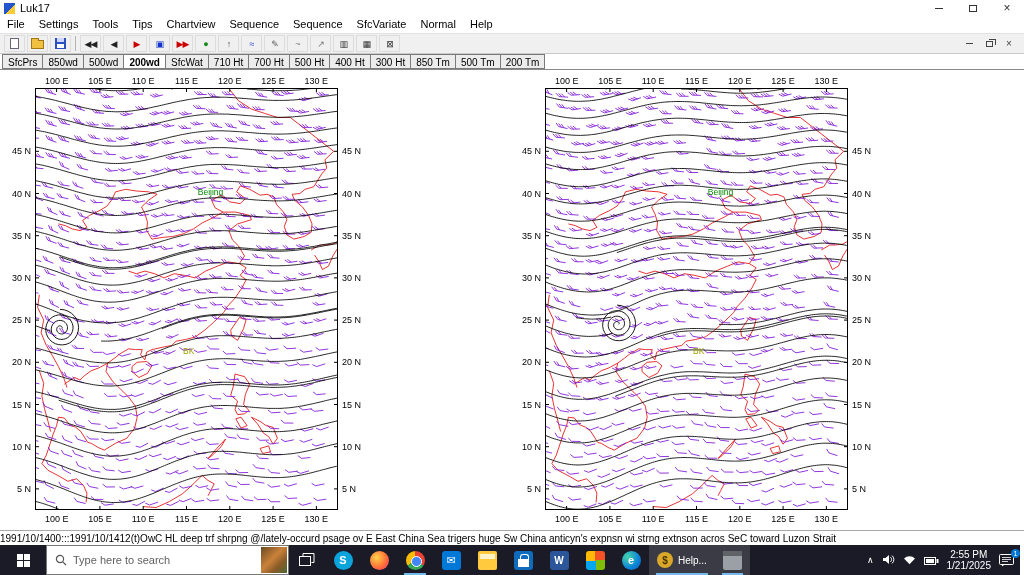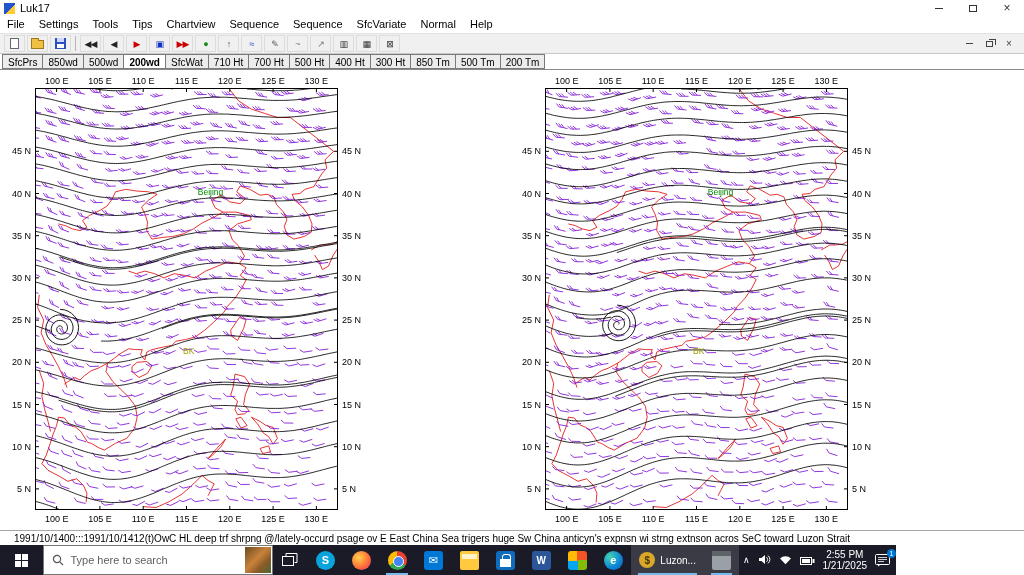--- a/index.html
+++ b/index.html
@@ -42,24 +42,24 @@
 .tabbar{position:absolute;left:0;top:54px;width:1024px;height:16px;background:#fff;display:flex;align-items:flex-end;border-bottom:1px solid #8a8a8a;padding-left:2px}
 .tab{font-size:10px;height:15px;padding:1px 5px 0;border:1px solid #7a7a7a;border-right:none;background:#ececec;display:flex;align-items:center;cursor:default}
 .tab.active{background:#fff;font-weight:bold}
 .tab.last{border-right:1px solid #7a7a7a}
 
 
 .workspace{position:absolute;left:0;top:70px;width:1024px;height:460px;background:#fff}
 .ax{position:absolute;font-size:9px;color:#000;white-space:nowrap}
 
 
-.statusbar{position:absolute;left:0;top:530px;width:1024px;height:15px;background:#fff;border-top:1px solid #a8a8a8;display:flex;align-items:center;padding-left:14px;font-size:10px;white-space:nowrap;overflow:hidden}
-
-
-.taskbar{position:absolute;left:0;top:545px;width:896px;height:30px;background:#1b1b27;display:flex;align-items:stretch;color:#fff}
+.statusbar{position:absolute;left:0;top:530px;width:1024px;height:15px;background:#fff;border-top:1px solid #a8a8a8;display:flex;align-items:center;padding-left:0;font-size:10px;white-space:nowrap;overflow:hidden}
+
+
+.taskbar{position:absolute;left:0;top:545px;width:1020px;height:30px;background:#1b1b27;display:flex;align-items:stretch;color:#fff}
 .start{width:46px;display:flex;align-items:center;justify-content:center}
 .winlogo{width:13px;height:13px;display:grid;grid-template-columns:6px 6px;grid-template-rows:6px 6px;gap:1px}
 .winlogo div{background:#fff}
 .search{width:243px;background:#fff;color:#5f5f5f;display:flex;align-items:center;font-size:11px;gap:6px;padding-left:8px;position:relative;border:1px solid #777}
 .search-img{position:absolute;right:1px;top:1px;width:26px;height:26px;background:linear-gradient(135deg,#6b4a22 0%,#c9823a 45%,#8a5a28 70%,#4a6a35 100%)}
 .tb-ico{width:36px;display:flex;align-items:center;justify-content:center;position:relative}
 .open::after{content:'';position:absolute;bottom:0;left:7px;right:7px;height:2px;background:#76b9ed}
 .window-btn{display:flex;align-items:center;gap:5px;padding:0 8px;background:rgba(255,255,255,.14);font-size:10px;position:relative;max-width:96px;white-space:nowrap;overflow:hidden}
 .ic{width:19px;height:19px;border-radius:3px;display:flex;align-items:center;justify-content:center;font-size:11px;color:#fff;flex:none}
 .ic-skype{background:#0aa4dc;border-radius:50%;font-weight:bold}
@@ -366,21 +366,21 @@
           <div class="ic ic-word">W</div>
         </div>
         <div class="tb-ico">
           <div class="ic ic-photos"></div>
         </div>
         <div class="tb-ico">
           <div class="ic ic-edge">e</div>
         </div>
         <div class="window-btn open">
           <div class="ic ic-earn">$</div>
-          <span>Luzon...</span>
+          <span>Help...</span>
         </div>
         <div class="window-btn open">
           <div class="ic ic-window"></div>
         </div>
       </div>
     <div class="tray">
       <span class="tray-g">∧</span>
       <span><svg width="13" height="11" viewBox="0 0 13 11">
             <path d="M1 4h2.5L7 1v9L3.5 7H1z" fill="#fff"></path>
             <path d="M8.5 3.2a3 3 0 0 1 0 4.6M10 1.6a5 5 0 0 1 0 7.8" stroke="#fff" fill="none"></path>

